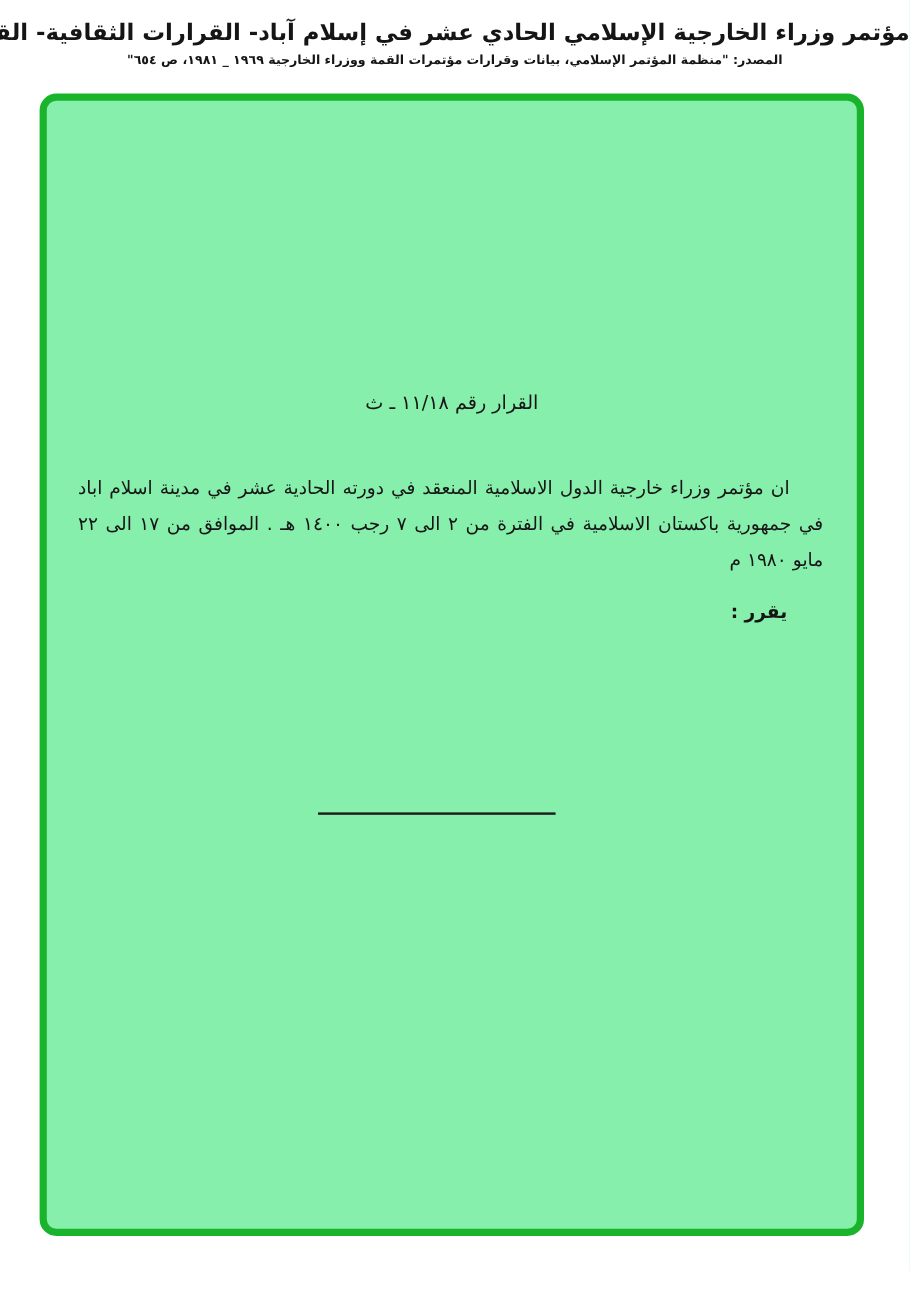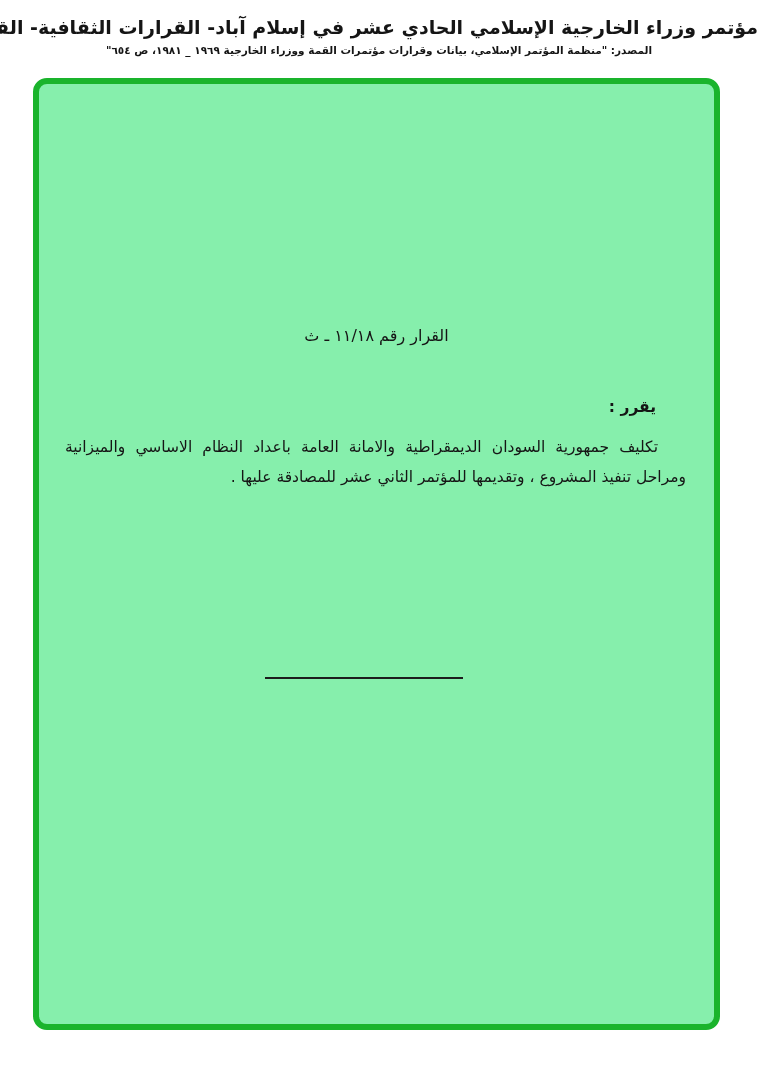--- a/index.html
+++ b/index.html
@@ -118,19 +118,19 @@
   <div class="hdr-line1">مؤتمر وزراء الخارجية الإسلامي الحادي عشر في إسلام آباد- القرارات الثقافية- القرار الرقم ١١/١٨- ث</div>
   <div class="hdr-line2">المصدر: "منظمة المؤتمر الإسلامي، بيانات وقرارات مؤتمرات القمة ووزراء الخارجية ١٩٦٩ _ ١٩٨١، ص ٦٥٤"</div>
 </header>
 
 <div class="frame">
 
   <div class="title1">القرار رقم ١١/١٨ ـ ث</div>
 
 
   <div class="body-text">
+    <p class="para preamble">ان مؤتمر وزراء خارجية الدول الاسلامية المنعقد في دورته الحادية عشر في مدينة اسلام اباد في جمهورية باكستان الاسلامية في الفترة من ٢ الى ٧ رجب ١٤٠٠ هـ . الموافق من ١٧ الى ٢٢ مايو ١٩٨٠ م</p>
     <p class="para decide">يقرر :</p>
-    <p class="para resolution">تكليف جمهورية السودان الديمقراطية والامانة العامة باعداد النظام الاساسي والميزانية ومراحل تنفيذ المشروع ، وتقديمها للمؤتمر الثاني عشر للمصادقة عليها .</p>
   </div>
 
   <div class="hrule"></div>
 
 </div>
 
 </body></html>

